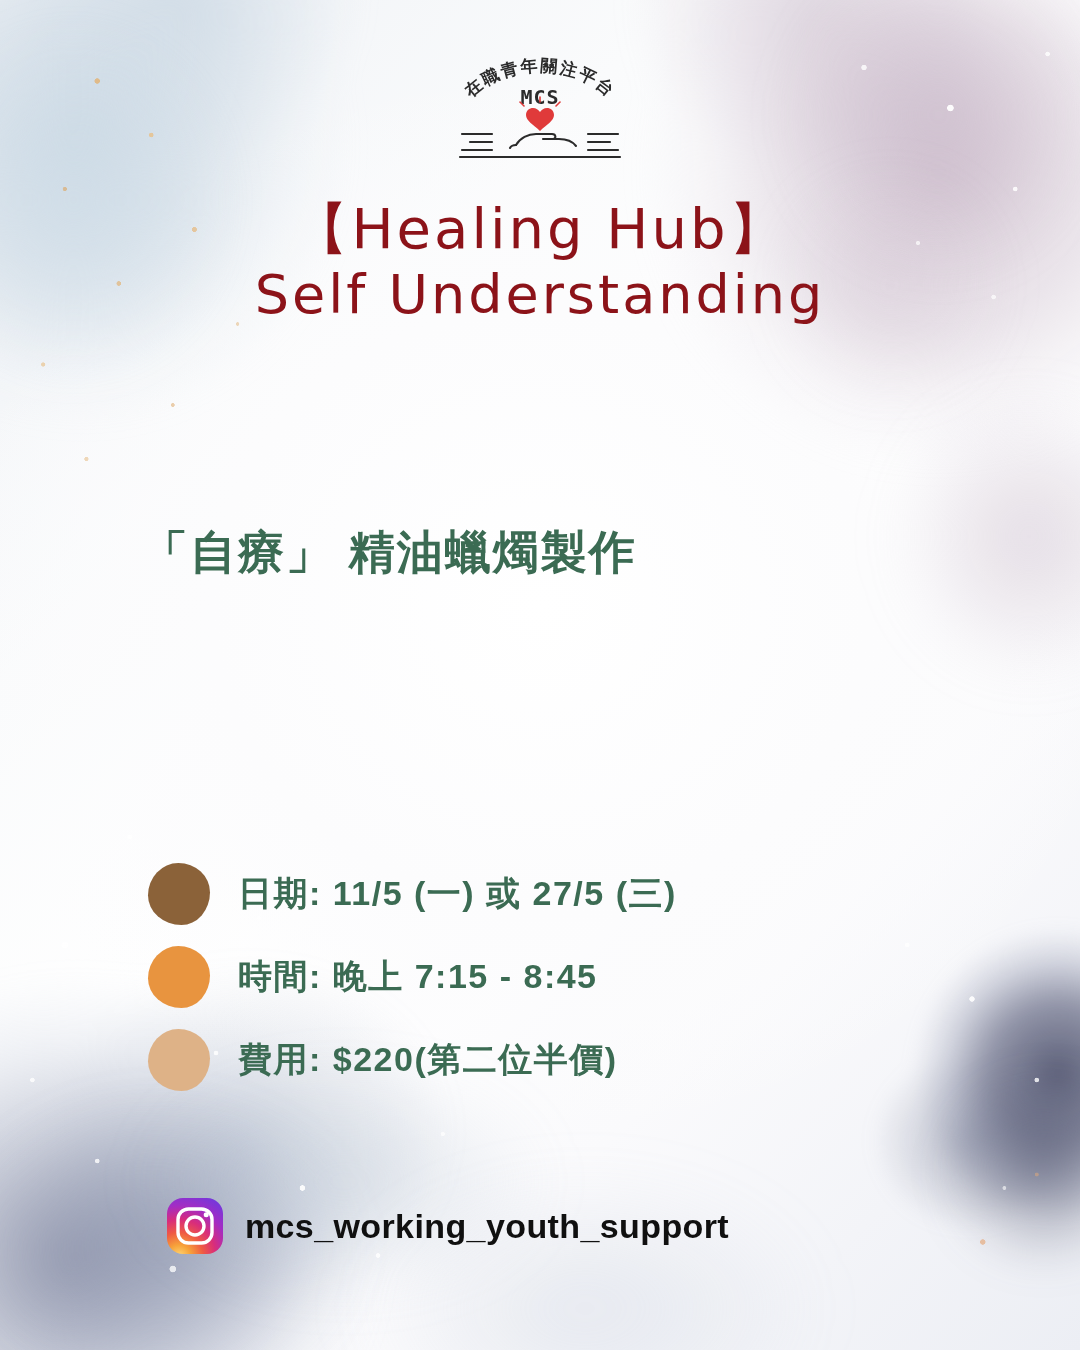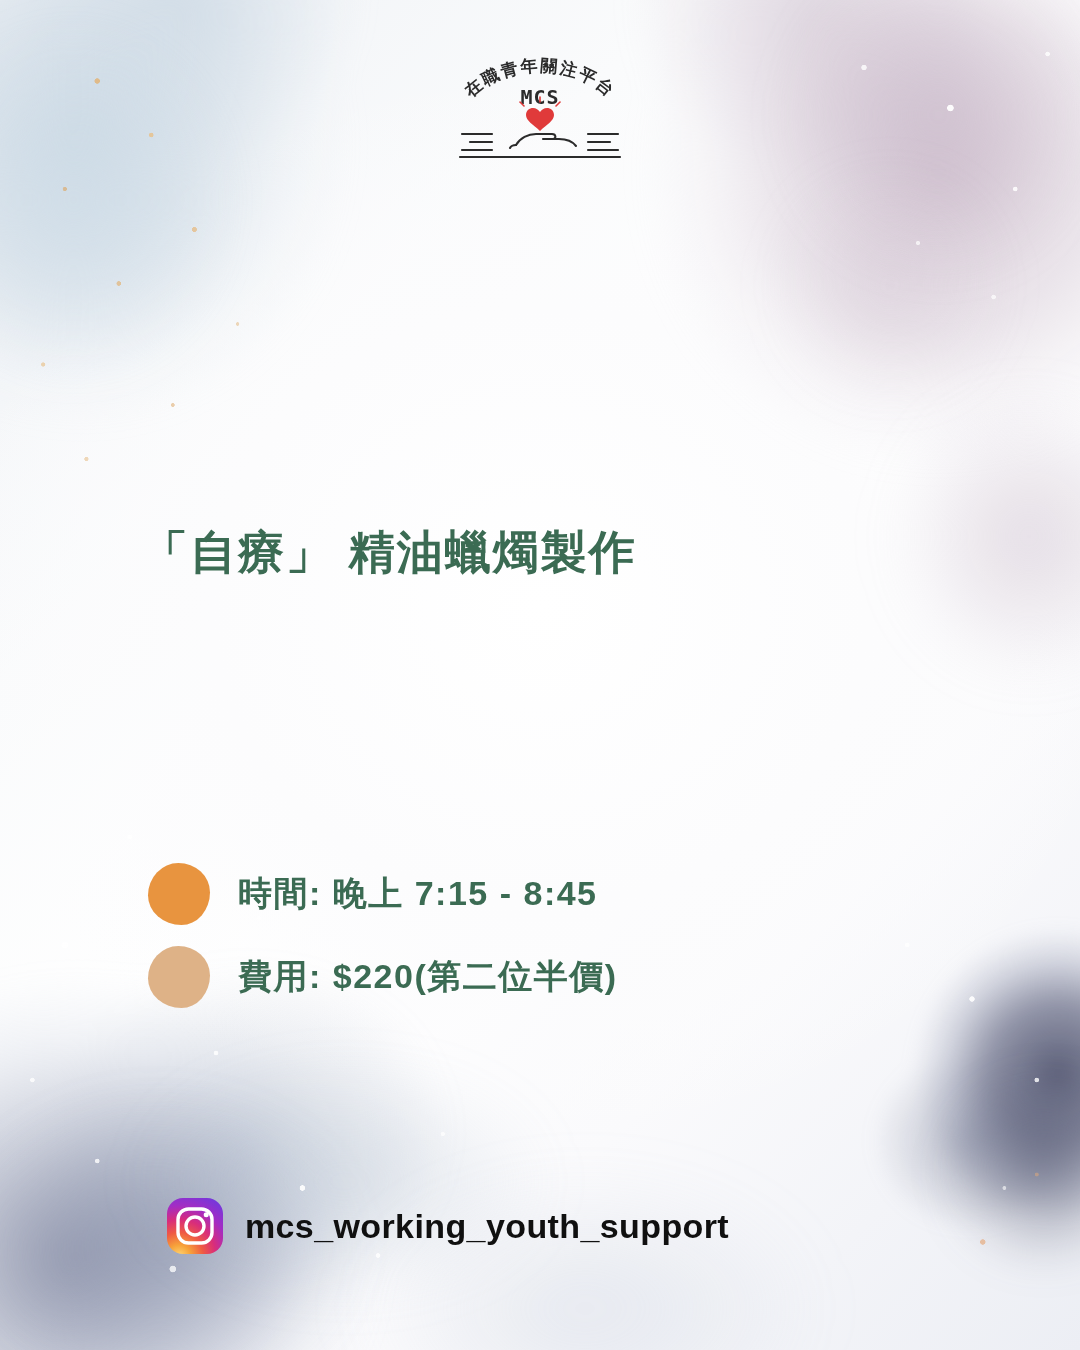--- a/index.html
+++ b/index.html
@@ -301,26 +301,34 @@
         <line x1="30" y1="96" x2="52" y2="96"></line>
         <line x1="22" y1="104" x2="52" y2="104"></line>
         <line x1="148" y1="88" x2="178" y2="88"></line>
         <line x1="148" y1="96" x2="170" y2="96"></line>
         <line x1="148" y1="104" x2="178" y2="104"></line>
         <line x1="20" y1="111" x2="180" y2="111"></line>
       </g>
     </svg>
   </div>
 
+  <div class="title-block">
+    <div class="title-line1">【Healing Hub】</div>
+    <div class="title-line2">Self Understanding</div>
+  </div>
 
   <div class="content">
     <div class="ch-heading">「自療」 精油蠟燭製作</div>
   </div>
 
   <div class="details">
+    <div class="detail-row">
+      <span class="dot" style="background: rgb(139, 98, 57);"></span>
+      <span class="detail-text">日期: 11/5 (一) 或 27/5 (三)</span>
+    </div>
     <div class="detail-row">
       <span class="dot" style="background: rgb(232, 148, 63);"></span>
       <span class="detail-text">時間: 晚上 7:15 - 8:45</span>
     </div>
     <div class="detail-row">
       <span class="dot" style="background: rgb(222, 178, 135);"></span>
       <span class="detail-text">費用: $220(第二位半價)</span>
     </div>
   </div>
 

